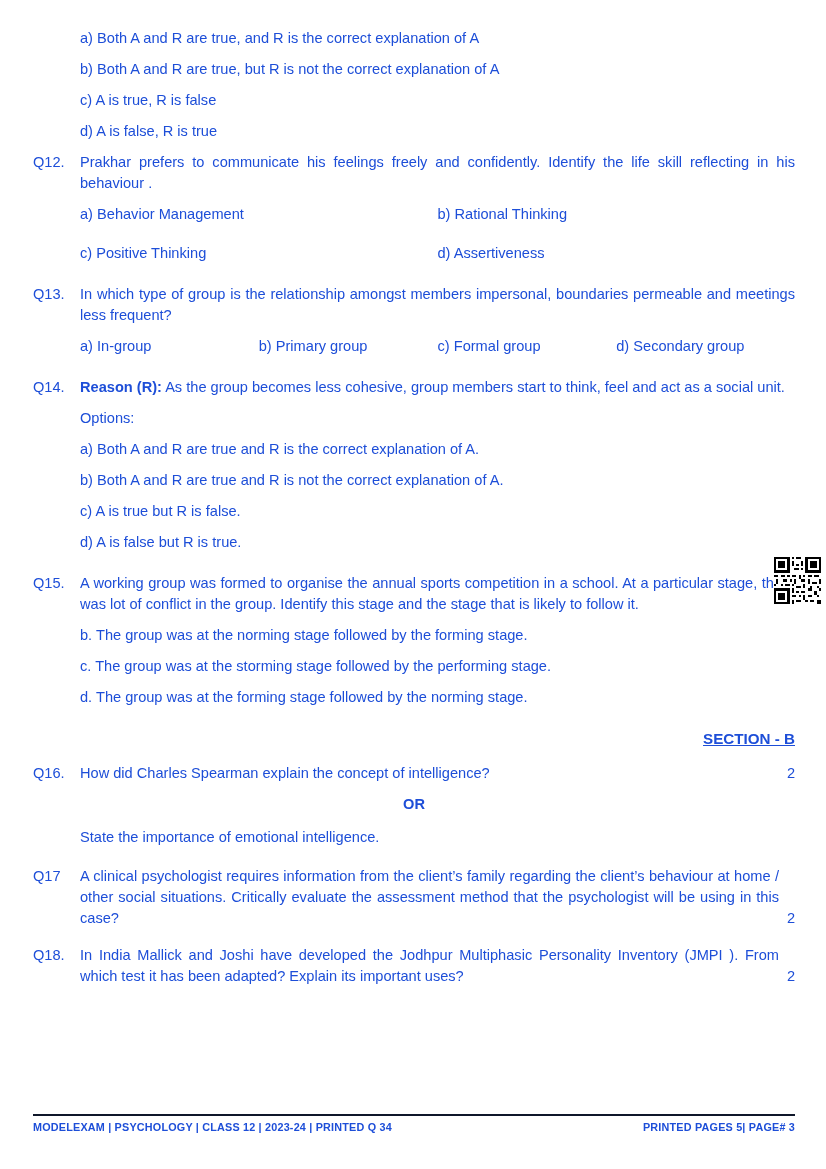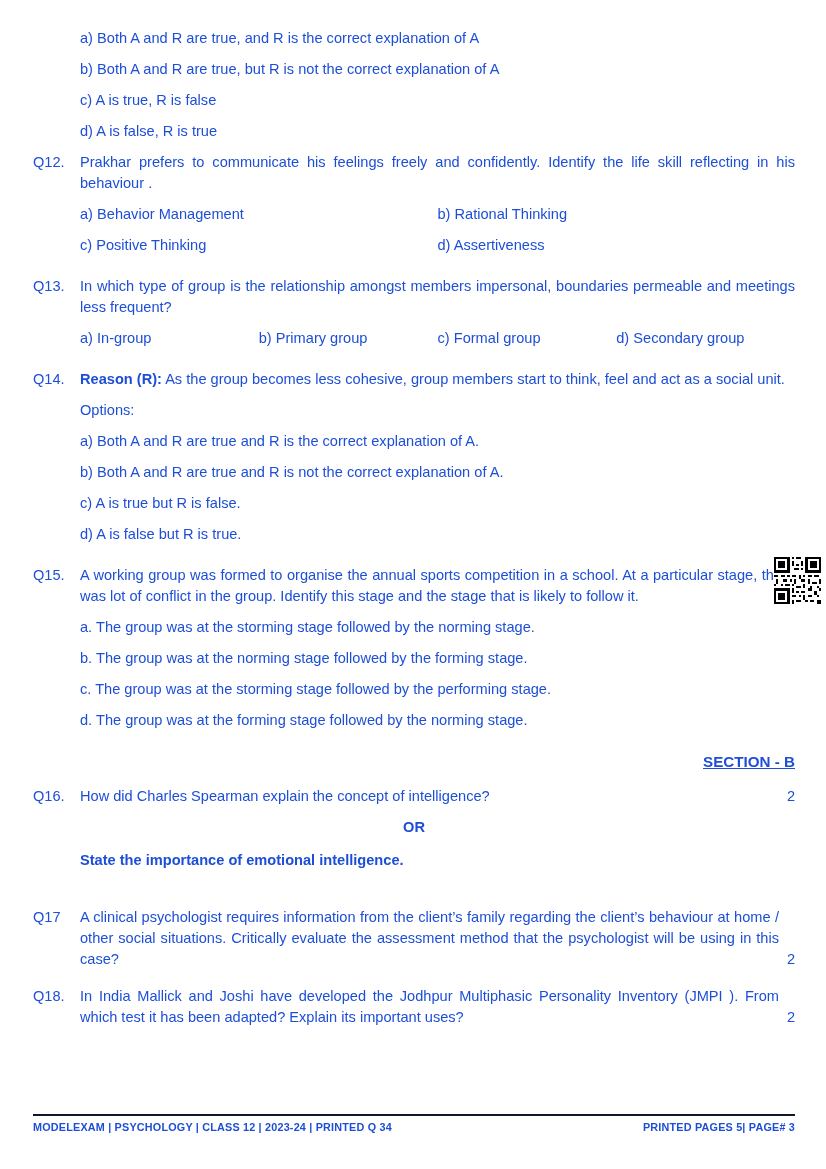--- a/index.html
+++ b/index.html
@@ -23,21 +23,21 @@
 
   .q { display:flex; margin-bottom:10px; }
   .qnum { flex:none; width:47px; }
   .qbody { flex:1; min-width:0; }
   .qmarks { flex:none; width:16px; text-align:right; align-self:flex-end; }
 
   .qtext { text-align:justify; margin:0 0 10px 0; }
   .qtext.nospace { margin-bottom:0; }
   .plain { text-align:left; }
 
-  .opt-grid-2 { display:grid; grid-template-columns:1fr 1fr; row-gap:10px; margin-bottom:10px; }
+  .opt-grid-2 { display:grid; grid-template-columns:1fr 1fr; row-gap:18px; margin-bottom:10px; }
   .opt-grid-4 { display:grid; grid-template-columns:1fr 1fr 1fr 1fr; margin-bottom:10px; }
 
   .center-head {
     text-align:right; font-weight:bold; margin:4px 0 14px 0;
     font-size:15.2px;
   }
   .center-head.underlined span { text-decoration:underline; }
   .or-head { text-align:center; font-weight:bold; margin:2px 0 12px 0; }
 
   b.lead { font-weight:bold; }
@@ -104,40 +104,39 @@
         <p class="opt">b) Both A and R are true and R is not the correct explanation of A.</p>
         <p class="opt">c) A is true but R is false.</p>
         <p class="opt">d) A is false but R is true.</p>
       </div>
     </div>
 
     <div class="q">
       <div class="qnum">Q15.</div>
       <div class="qbody">
         <p class="qtext">A working group was formed to organise the annual sports competition in a school. At a particular stage, there was lot of conflict in the group. Identify this stage and the stage that  is likely to follow it.</p>
-        <p class="opt">a. The group was at the storming stage followed by the norming stage.</p>
         <p class="opt">b. The group was at the norming stage followed by the forming stage.</p>
         <p class="opt">c. The group was at the storming stage followed by the performing stage.</p>
         <p class="opt">d. The group was at the forming stage followed by the norming stage.</p>
       </div>
     </div>
 
     <div class="center-head underlined"><span>SECTION - B</span></div>
 
     <div class="q">
       <div class="qnum">Q16.</div>
       <div class="qbody">
         <p class="qtext nospace plain">How did Charles Spearman explain the concept of intelligence?</p>
       </div>
       <div class="qmarks">2</div>
     </div>
 
     <div class="or-head">OR</div>
 
-    <p class="indent block" style="margin-bottom:36px;font-weight:bold;">State the importance of emotional intelligence.</p>
+    <p class="indent block" style="margin-bottom:18px;">State the importance of emotional intelligence.</p>
 
     <div class="q" style="margin-bottom:16px;">
       <div class="qnum">Q17</div>
       <div class="qbody">
         <p class="qtext nospace">A clinical psychologist requires information from the client’s family regarding the client’s behaviour at home /  other social situations. Critically evaluate the assessment method that the psychologist will be using in this case?</p>
       </div>
       <div class="qmarks">2</div>
     </div>
 
     <div class="q">

